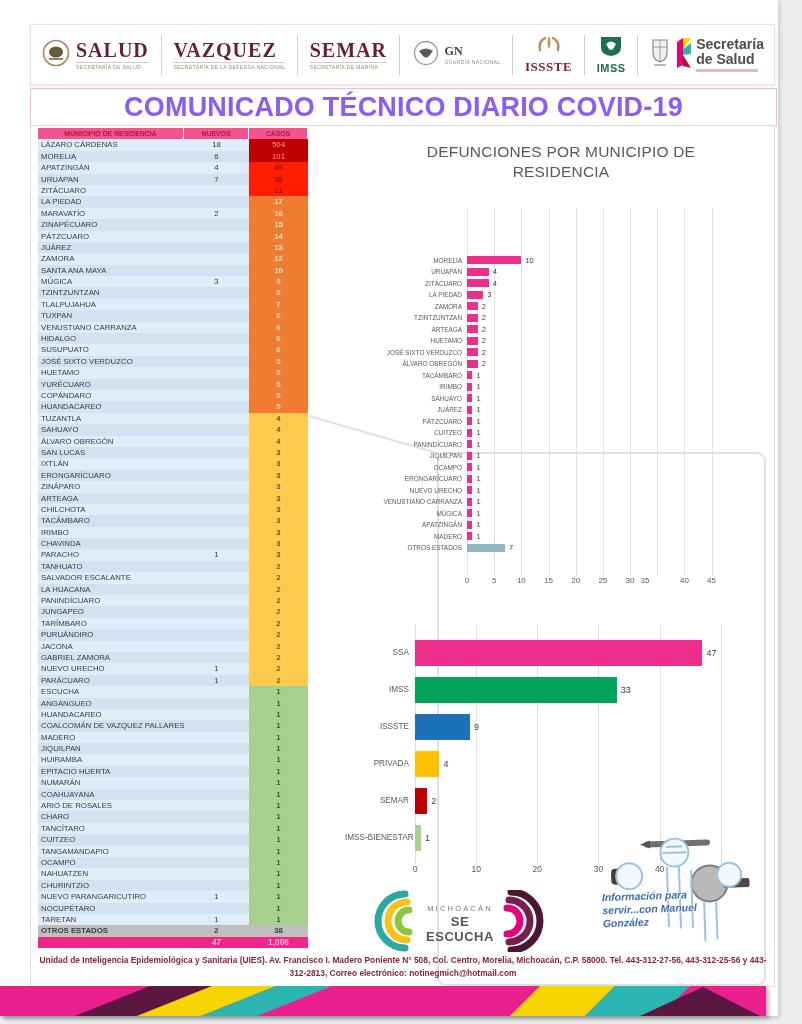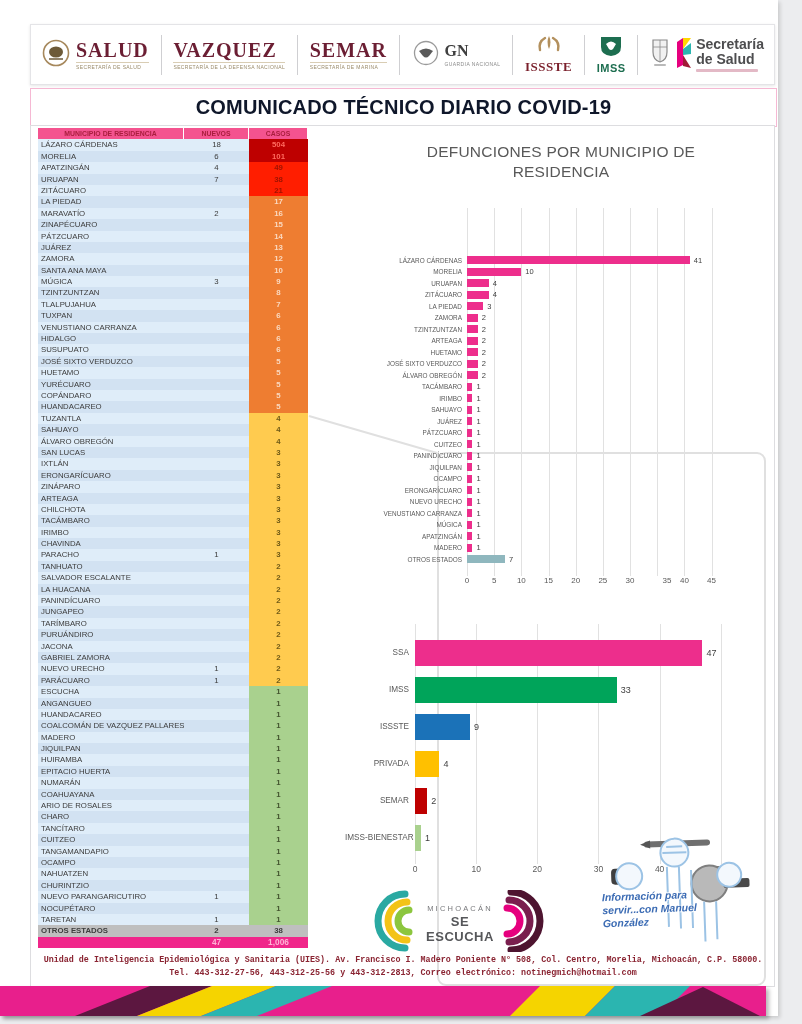--- a/index.html
+++ b/index.html
@@ -6,30 +6,30 @@
   body{background:#ecedef;font-family:"Liberation Sans",sans-serif;-webkit-font-smoothing:antialiased;}
   #canvas{position:relative;width:802px;height:1024px;background:#ecedef;overflow:hidden;}
   #page{position:absolute;left:0;top:0;width:778px;height:1016px;background:#ffffff;box-shadow:2px 2px 4px rgba(0,0,0,.15);}
 
   
   .logo-bar{position:absolute;left:30px;top:24px;width:745px;height:61px;background:#fff;border:1px solid #e4e4e7;box-shadow:0 1px 3px rgba(0,0,0,.10);display:flex;align-items:center;justify-content:space-between;padding:0 10px;box-sizing:border-box;}
   .logo-item{display:flex;align-items:center;gap:5px;}
   .logo-sep{width:1px;height:40px;background:#cfcfd2;}
   .fed-name{font-family:"Liberation Serif",serif;font-weight:bold;color:#6b1e33;font-size:20px;letter-spacing:1px;line-height:1;}
   .fed-sub{font-size:5px;color:#9a8b6a;letter-spacing:.4px;margin-top:2px;border-top:1px solid #d9cdb4;padding-top:1px;white-space:nowrap;}
-  .gn-name{font-family:"Liberation Serif",serif;font-weight:bold;color:#3f3f3f;font-size:16px;line-height:1;}
+  .gn-name{font-family:"Liberation Serif",serif;font-weight:bold;color:#3f3f3f;font-size:12px;line-height:1;}
   .gn-sub{font-size:5px;color:#8a8a8a;letter-spacing:.4px;margin-top:2px;}
   .issste-name{font-family:"Liberation Serif",serif;font-weight:bold;color:#7a1f2b;font-size:13px;letter-spacing:.5px;}
   .imss-name{font-weight:bold;color:#1d6e50;font-size:11px;letter-spacing:.5px;}
   .mich-name{font-weight:bold;color:#4d4d4f;font-size:14px;line-height:1.05;}
   .mich-sub{width:62px;height:3px;background:#e3b9c6;margin-top:2px;border-radius:1px;}
 
   
   .title-box{position:absolute;left:30px;top:88px;width:745px;height:37px;border:1px solid #f5b8d3;background:#fff;display:flex;align-items:center;justify-content:center;}
-  .title-box h1{margin:0;font-size:20px;font-weight:bold;color:#0f172a;letter-spacing:.2px;}
+  .title-box h1{margin:0;font-size:27px;font-weight:bold;color:#8b5cf6;letter-spacing:.2px;}
 
   
   .content-box{position:absolute;left:30px;top:125px;width:745px;height:862px;border:1px solid #dddde0;background:#fff;box-sizing:border-box;}
 
   
   .tbl{position:absolute;left:38px;top:128px;width:270px;display:grid;grid-template-columns:146px 65px 59px;grid-auto-rows:11.4px;font-size:7.8px;color:#3b3b3b;}
   .cell{line-height:11.4px;white-space:nowrap;overflow:hidden;}
   .hd{background:#f4538f;color:#a91e3e;font-weight:bold;font-size:6.9px;text-align:center;border-right:1px solid #fff;box-sizing:border-box;}
   .c-m{padding-left:3px;box-sizing:border-box;}
   .c-n{text-align:center;}
@@ -84,21 +84,21 @@
   .mse{position:absolute;left:335px;top:890px;width:246px;height:62px;}
   .mse-text{position:absolute;left:84px;top:14px;width:82px;text-align:center;}
   .mse-l1{font-size:7.5px;letter-spacing:2.2px;color:#77787b;}
   .mse-l2{font-size:13px;font-weight:bold;color:#56575a;letter-spacing:.5px;margin-top:1px;}
 
   
   .wmark{position:absolute;left:598px;top:836px;width:190px;height:125px;transform:rotate(-2deg);}
   .wm-text{position:absolute;left:4px;top:52px;font-size:10.5px;font-weight:bold;font-style:italic;color:#3c6cb4;line-height:1.25;text-shadow:0 0 2px #fff,1px 1px 0 #fff,-1px -1px 0 #fff;}
 
   
-  .footer{position:absolute;left:33px;top:954px;width:740px;text-align:center;font-size:8.4px;font-weight:bold;color:#8a2432;line-height:1.55;font-family:Liberation Mono, monospace;}
+  .footer{position:absolute;left:33px;top:954px;width:740px;text-align:center;font-size:8.4px;font-weight:bold;color:#8a2432;line-height:1.55;}
 
   
   .band{position:absolute;left:0;top:986px;width:766px;height:30px;box-shadow:3px 3px 4px rgba(0,0,0,.28);}
 </style>
 </head>
 <body>
 
 <div id="canvas">
 <div id="page">
 
@@ -427,25 +427,20 @@
             <div class="gl" style="left: 27.1739px;"></div>
             <div class="gl" style="left: 54.3478px;"></div>
             <div class="gl" style="left: 81.5217px;"></div>
             <div class="gl" style="left: 108.696px;"></div>
             <div class="gl" style="left: 135.87px;"></div>
             <div class="gl" style="left: 163.043px;"></div>
             <div class="gl" style="left: 190.217px;"></div>
             <div class="gl" style="left: 217.391px;"></div>
             <div class="gl" style="left: 244.565px;"></div>
           </div>
-    <div class="bar-row">
-            <div class="bar-label">LÁZARO CÁRDENAS</div>
-            <div class="bar" style="width: 222.826px; background: rgb(237, 46, 140);"></div>
-            <div class="bar-val">41</div>
-          </div>
           <div class="bar-row">
             <div class="bar-label">MORELIA</div>
             <div class="bar" style="width: 54.3478px; background: rgb(237, 46, 140);"></div>
             <div class="bar-val">10</div>
           </div>
           <div class="bar-row">
             <div class="bar-label">URUAPAN</div>
             <div class="bar" style="width: 21.7391px; background: rgb(237, 46, 140);"></div>
             <div class="bar-val">4</div>
           </div>
@@ -571,21 +566,21 @@
           </div>
         </div>
     <div id="c1-axis" class="axis">
           <div class="tick" style="left: 0px;">0</div>
           <div class="tick" style="left: 27.1739px;">5</div>
           <div class="tick" style="left: 54.3478px;">10</div>
           <div class="tick" style="left: 81.5217px;">15</div>
           <div class="tick" style="left: 108.696px;">20</div>
           <div class="tick" style="left: 135.87px;">25</div>
           <div class="tick" style="left: 163.043px;">30</div>
-          <div class="tick" style="left: 200px;">35</div>
+          <div class="tick" style="left: 178px;">35</div>
           <div class="tick" style="left: 217.391px;">40</div>
           <div class="tick" style="left: 244.565px;">45</div>
         </div>
   </div>
 
   <div id="chart2" class="chart">
     <div id="c2-plot" class="plot">
       <div class="gridlines">
             <div class="gl" style="left: 0px;"></div>
             <div class="gl" style="left: 61.1538px;"></div>

